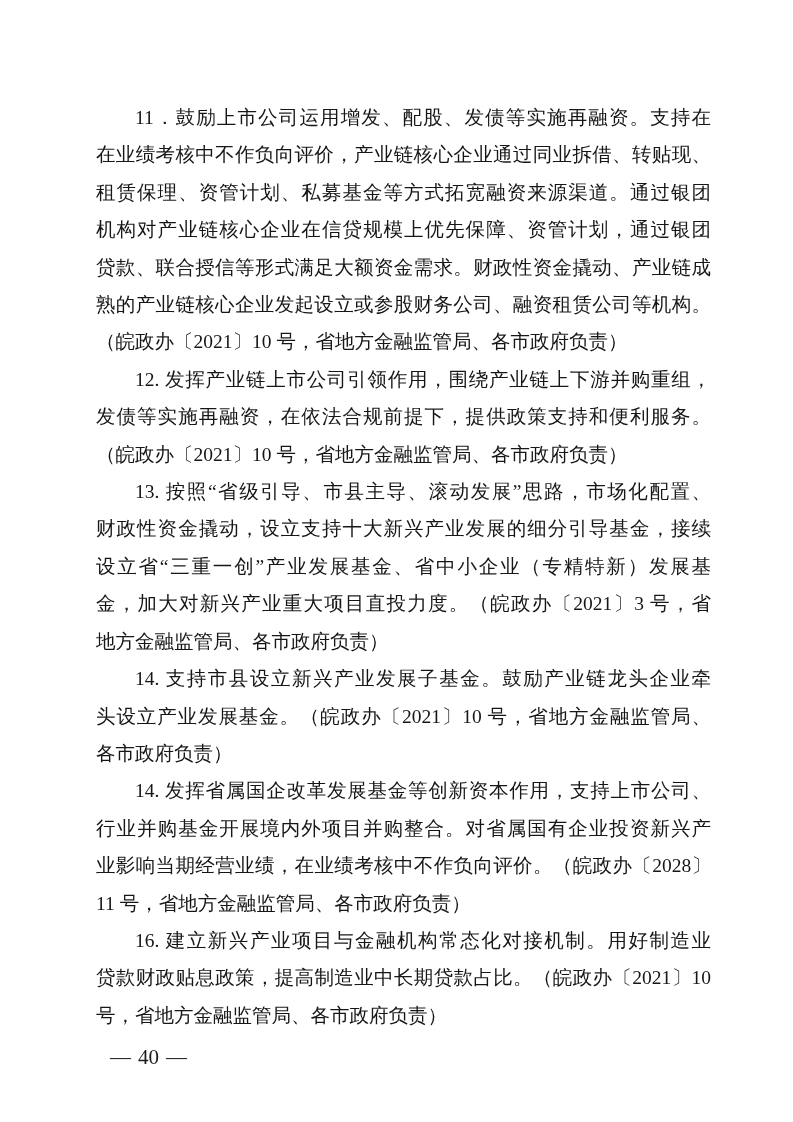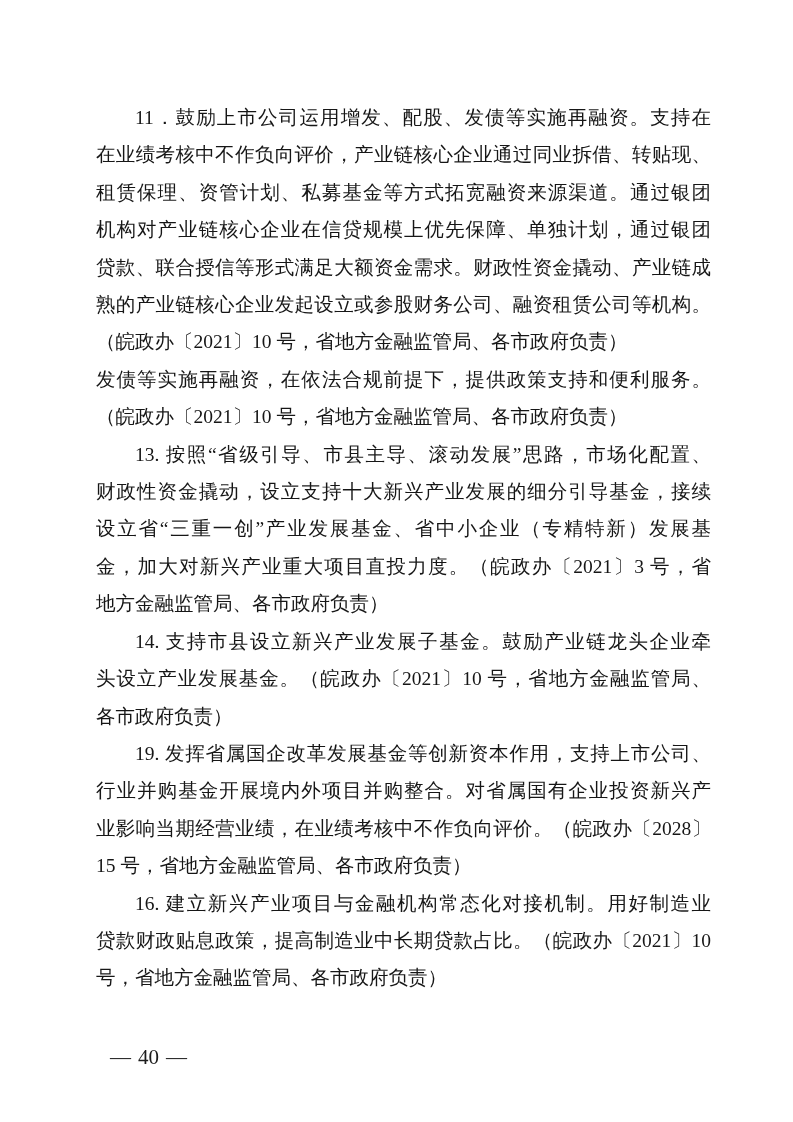--- a/index.html
+++ b/index.html
@@ -49,50 +49,51 @@
 <body>
 
 <div class="page">
 
   <main class="text-block">
 
     <p class="para">
       <span class="line fill indent">11．鼓励上市公司运用增发、配股、发债等实施再融资。支持在</span>
       <span class="line fill">在业绩考核中不作负向评价，产业链核心企业通过同业拆借、转贴现、</span>
       <span class="line fill">租赁保理、资管计划、私募基金等方式拓宽融资来源渠道。通过银团</span>
-      <span class="line fill">机构对产业链核心企业在信贷规模上优先保障、单独计划，通过银团</span>
+      <span class="line fill">机构对产业链核心企业在信贷规模上优先保障、资管计划，通过银团</span>
       <span class="line fill">贷款、联合授信等形式满足大额资金需求。财政性资金撬动、产业链成</span>
       <span class="line fill">熟的产业链核心企业发起设立或参股财务公司、融资租赁公司等机构。</span>
       <span class="line last">（皖政办〔2021〕10 号，省地方金融监管局、各市政府负责）</span>
     </p>
 
     <p class="para">
+      <span class="line fill indent">12. 发挥产业链上市公司引领作用，围绕产业链上下游并购重组，</span>
       <span class="line fill">发债等实施再融资，在依法合规前提下，提供政策支持和便利服务。</span>
       <span class="line last">（皖政办〔2021〕10 号，省地方金融监管局、各市政府负责）</span>
     </p>
 
     <p class="para">
       <span class="line fill indent">13. 按照“省级引导、市县主导、滚动发展”思路，市场化配置、</span>
       <span class="line fill">财政性资金撬动，设立支持十大新兴产业发展的细分引导基金，接续</span>
       <span class="line fill">设立省“三重一创”产业发展基金、省中小企业（专精特新）发展基</span>
       <span class="line fill">金，加大对新兴产业重大项目直投力度。（皖政办〔2021〕3 号，省</span>
       <span class="line last">地方金融监管局、各市政府负责）</span>
     </p>
 
     <p class="para">
       <span class="line fill indent">14. 支持市县设立新兴产业发展子基金。鼓励产业链龙头企业牵</span>
       <span class="line fill">头设立产业发展基金。（皖政办〔2021〕10 号，省地方金融监管局、</span>
       <span class="line last">各市政府负责）</span>
     </p>
 
     <p class="para">
-      <span class="line fill indent">19. 发挥省属国企改革发展基金等创新资本作用，支持上市公司、</span>
+      <span class="line fill indent">14. 发挥省属国企改革发展基金等创新资本作用，支持上市公司、</span>
       <span class="line fill">行业并购基金开展境内外项目并购整合。对省属国有企业投资新兴产</span>
       <span class="line fill">业影响当期经营业绩，在业绩考核中不作负向评价。（皖政办〔2028〕</span>
-      <span class="line last">15 号，省地方金融监管局、各市政府负责）</span>
+      <span class="line last">11 号，省地方金融监管局、各市政府负责）</span>
     </p>
 
     <p class="para">
       <span class="line fill indent">16. 建立新兴产业项目与金融机构常态化对接机制。用好制造业</span>
       <span class="line fill">贷款财政贴息政策，提高制造业中长期贷款占比。（皖政办〔2021〕10</span>
       <span class="line last">号，省地方金融监管局、各市政府负责）</span>
     </p>
 
   </main>
 

